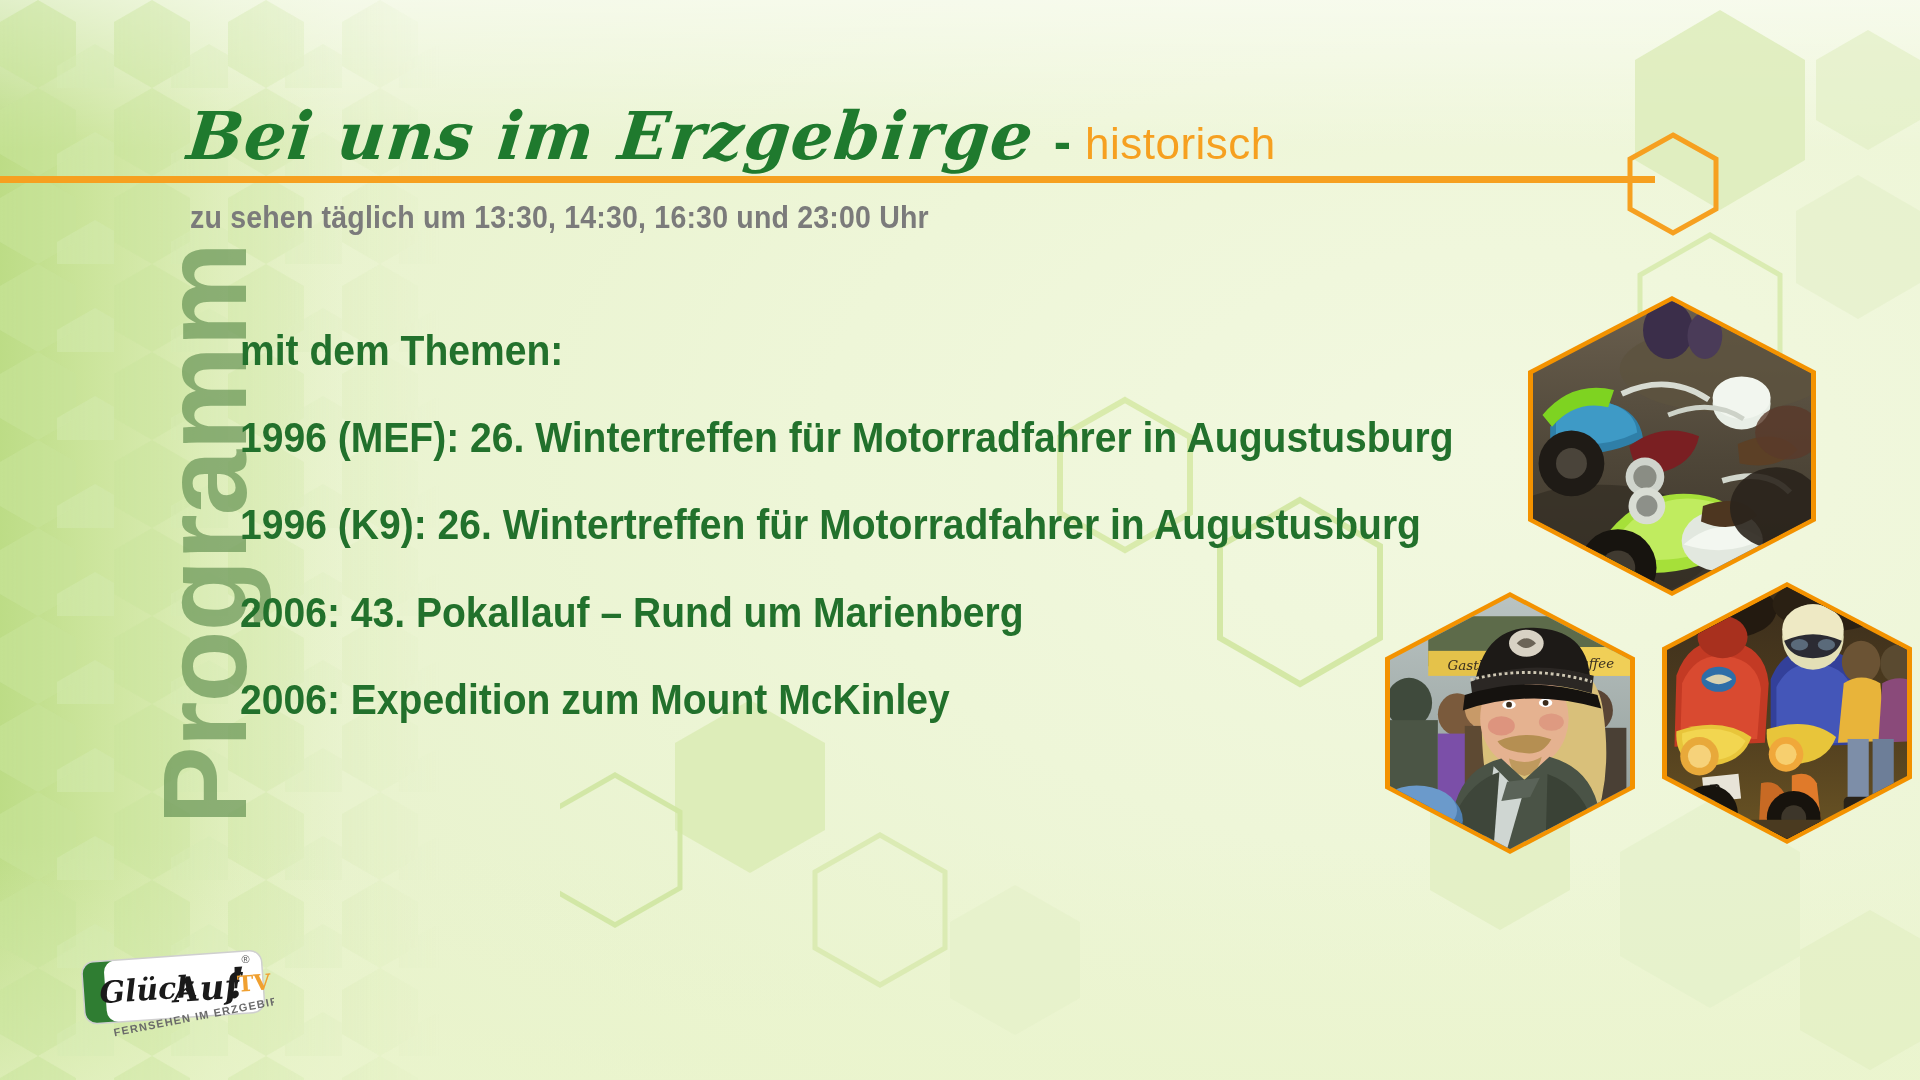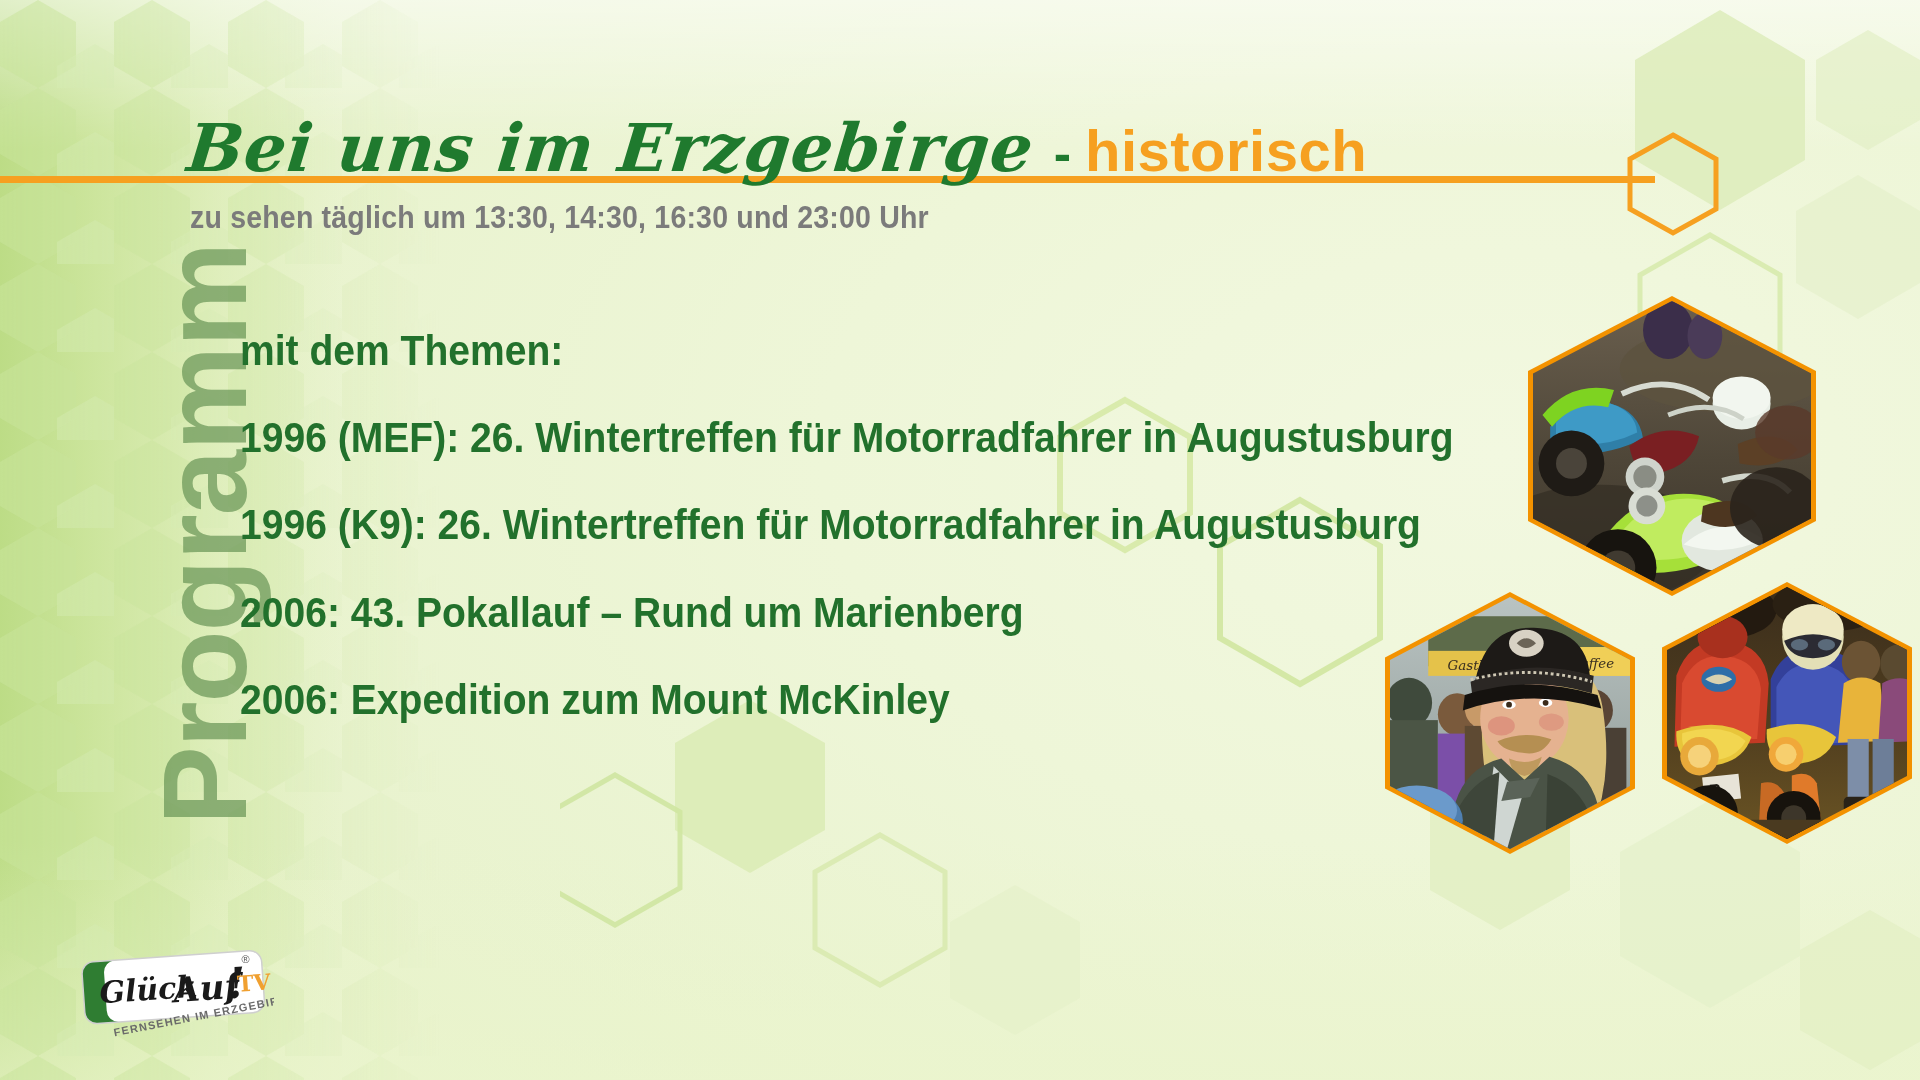--- a/index.html
+++ b/index.html
@@ -95,22 +95,22 @@
   .title-dash {
     font-family: "Liberation Sans", sans-serif;
     font-weight: 700;
     font-size: 52px;
     color: #1f7a2e;
     padding: 0 14px 0 20px;
     line-height: 1;
   }
   .title-accent {
     font-family: "Liberation Sans Narrow", "Liberation Sans", sans-serif;
-    font-weight: 700;
-    font-size: 58px;
+    font-weight: 400;
+    font-size: 44px;
     color: #f6a020;
     line-height: 1;
     letter-spacing: 0.5px;
     margin-top: 28px;
   }
 
   .subtitle {
     position: absolute;
     left: 190px;
     top: 200px;

